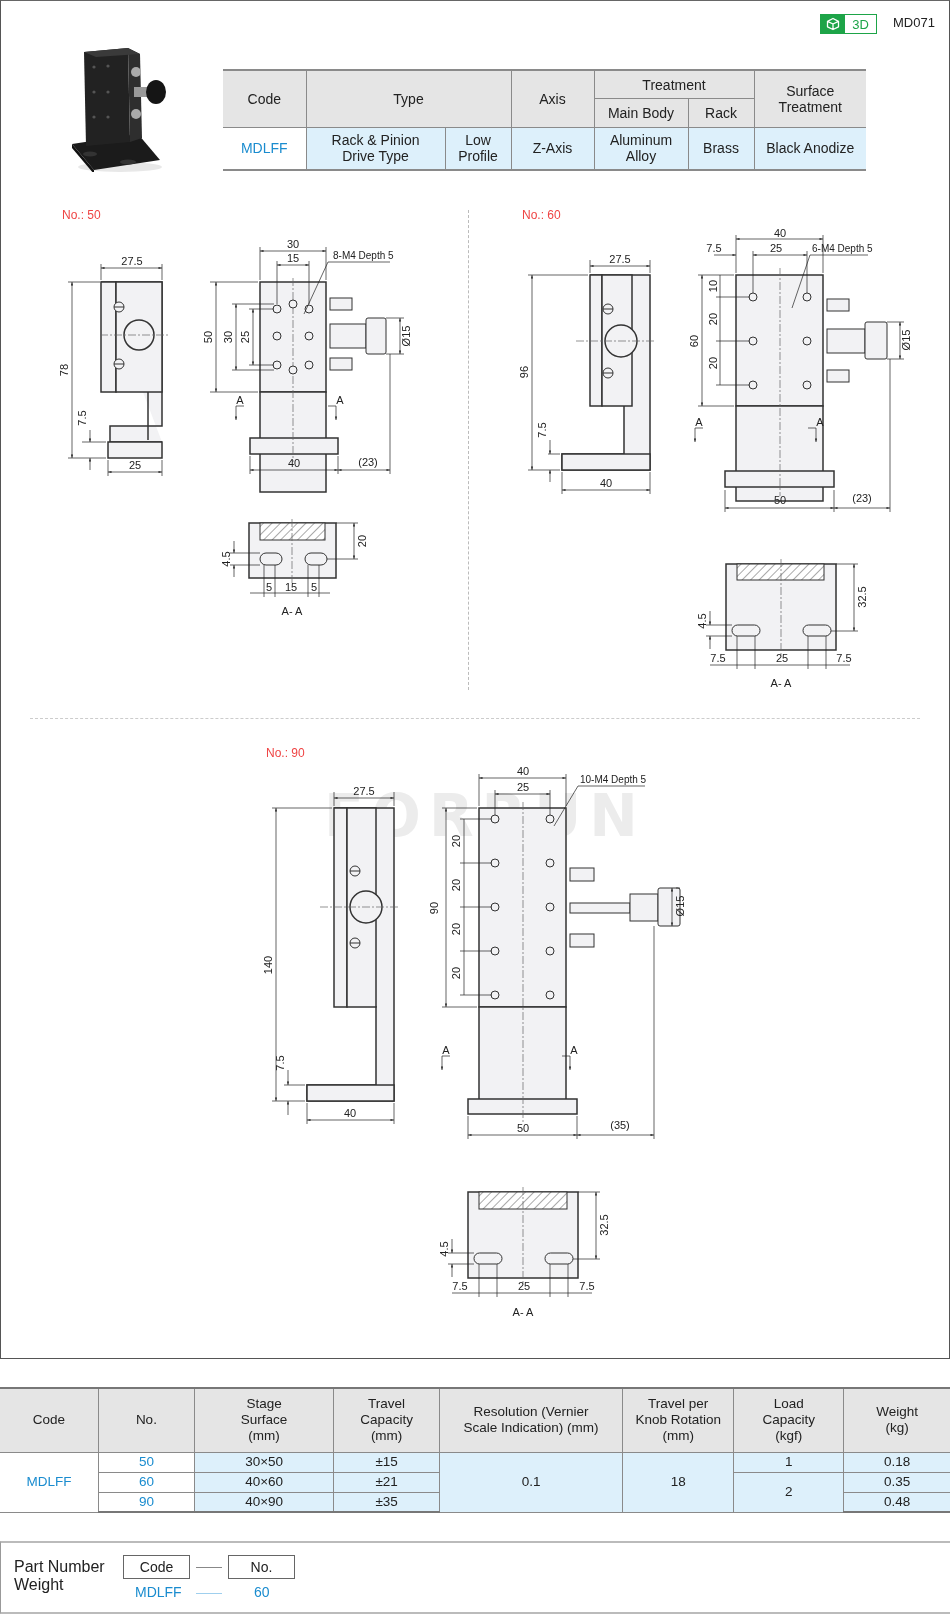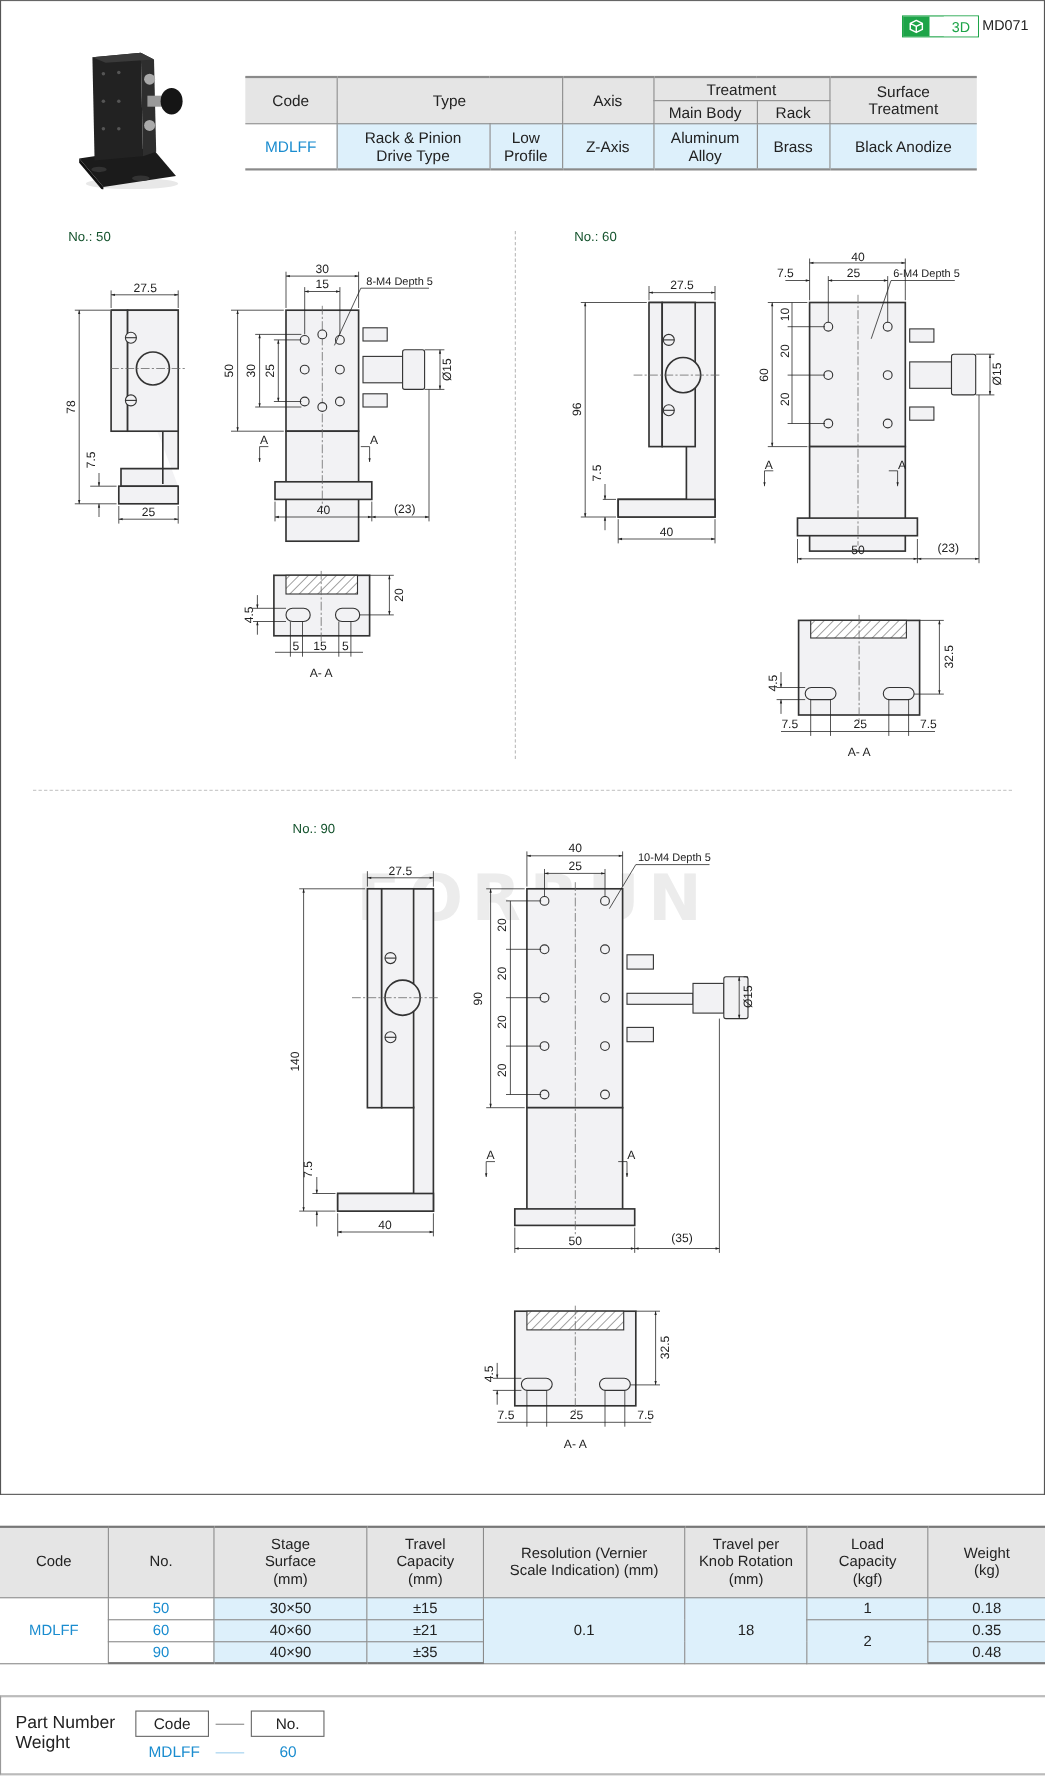--- a/index.html
+++ b/index.html
@@ -1,38 +1,38 @@
 <!DOCTYPE html>
 <html><head>
 <meta charset="utf-8">
 <style>
   * { box-sizing: border-box; margin: 0; padding: 0; }
   html, body { width: 950px; height: 1620px; background: #fff; overflow: hidden; }
   body { font-family: "Liberation Sans", "DejaVu Sans", sans-serif; color: #222; position: relative; }
 
   .drawing-frame { position: absolute; left: 0; top: 0; width: 950px; height: 1359px; border: 1px solid #555; border-top: 1px solid #666; background: #fff; }
 
-  .badge-3d { position: absolute; left: 820px; top: 14px; height: 20px; display: flex; border: 1px solid #1da448; gap: 13px; }
+  .badge-3d { position: absolute; left: 820px; top: 14px; height: 20px; display: flex; border: 1px solid #1da448; }
   .badge-3d .ico { width: 24px; background: #1da448; display: flex; align-items: center; justify-content: center; }
   .badge-3d .lbl { width: 31px; color: #1da448; font-size: 13px; display: flex; align-items: center; justify-content: center; background: #fff; }
   .model-code { position: absolute; left: 893px; top: 15px; font-size: 13px; color: #222; }
 
   .product-photo { position: absolute; left: 68px; top: 42px; width: 100px; height: 130px; }
 
   table.spec { position: absolute; left: 223px; top: 69px; border-collapse: collapse; font-size: 14px; }
   table.spec td { border: 1px solid #8a8a8a; text-align: center; vertical-align: middle; line-height: 16px; }
   table.spec tr:first-child td { border-top: 2px solid #8a8a8a; }
   table.spec tr:last-child td { border-bottom: 2px solid #8a8a8a; }
   table.spec td:first-child { border-left: none; }
   table.spec td:last-child { border-right: none; }
   .hd { background: #e5e5e5; color: #222; }
   .bl { background: #ddf0fb; }
   .code-link { color: #1a8ccf; }
 
-  .section-label { position: absolute; font-size: 12px; color: #14532d; }
+  .section-label { position: absolute; font-size: 12px; color: #ef4444; }
   .vdivider { position: absolute; left: 468px; top: 210px; width: 0; height: 480px; border-left: 1px dashed #bbb; }
   .hdivider { position: absolute; left: 30px; top: 718px; width: 890px; height: 0; border-top: 1px dashed #ccc; }
 
   svg.dwg { position: absolute; overflow: visible; }
   svg.dwg text { font-family: "Liberation Sans", "DejaVu Sans", sans-serif; font-size: 11px; fill: #222; }
   svg.dwg .note { font-size: 10px; }
 
   .watermark { position: absolute; left: 324px; top: 782px; font-size: 58px; font-weight: bold; letter-spacing: 8px; color: #ececec; font-family: "DejaVu Sans", sans-serif; }
 
   table.data { position: absolute; left: 0; top: 1387px; width: 950px; border-collapse: collapse; font-size: 13.5px; }
@@ -85,21 +85,21 @@
     <ellipse cx="22" cy="112" rx="7" ry="2.5" fill="#333"></ellipse>
 </svg>
 
 <table class="spec">
   <tbody>
       <tr style="height:21px">
     <td class="hd" rowspan="2" style="width:83px">Code</td>
     <td class="hd" rowspan="2" colspan="2" style="width:205px">Type</td>
     <td class="hd" rowspan="2" style="width:83px">Axis</td>
     <td class="hd" colspan="2" style="width:160px">Treatment</td>
-    <td class="hd" rowspan="2" style="width:134px; padding:0 20px">Surface Treatment</td>
+    <td class="hd" rowspan="2" style="width:112px; padding:12px 20px">Surface Treatment</td>
   </tr>
   <tr style="height:21px">
     <td class="hd" style="width:94px">Main Body</td>
     <td class="hd" style="width:66px">Rack</td>
   </tr>
   <tr style="height:42px">
     <td class="code-link">MDLFF</td>
     <td class="bl" style="width:139px; padding:0 14px">Rack &amp; Pinion Drive Type</td>
     <td class="bl" style="width:66px; padding:0 10px">Low Profile</td>
     <td class="bl">Z-Axis</td>

